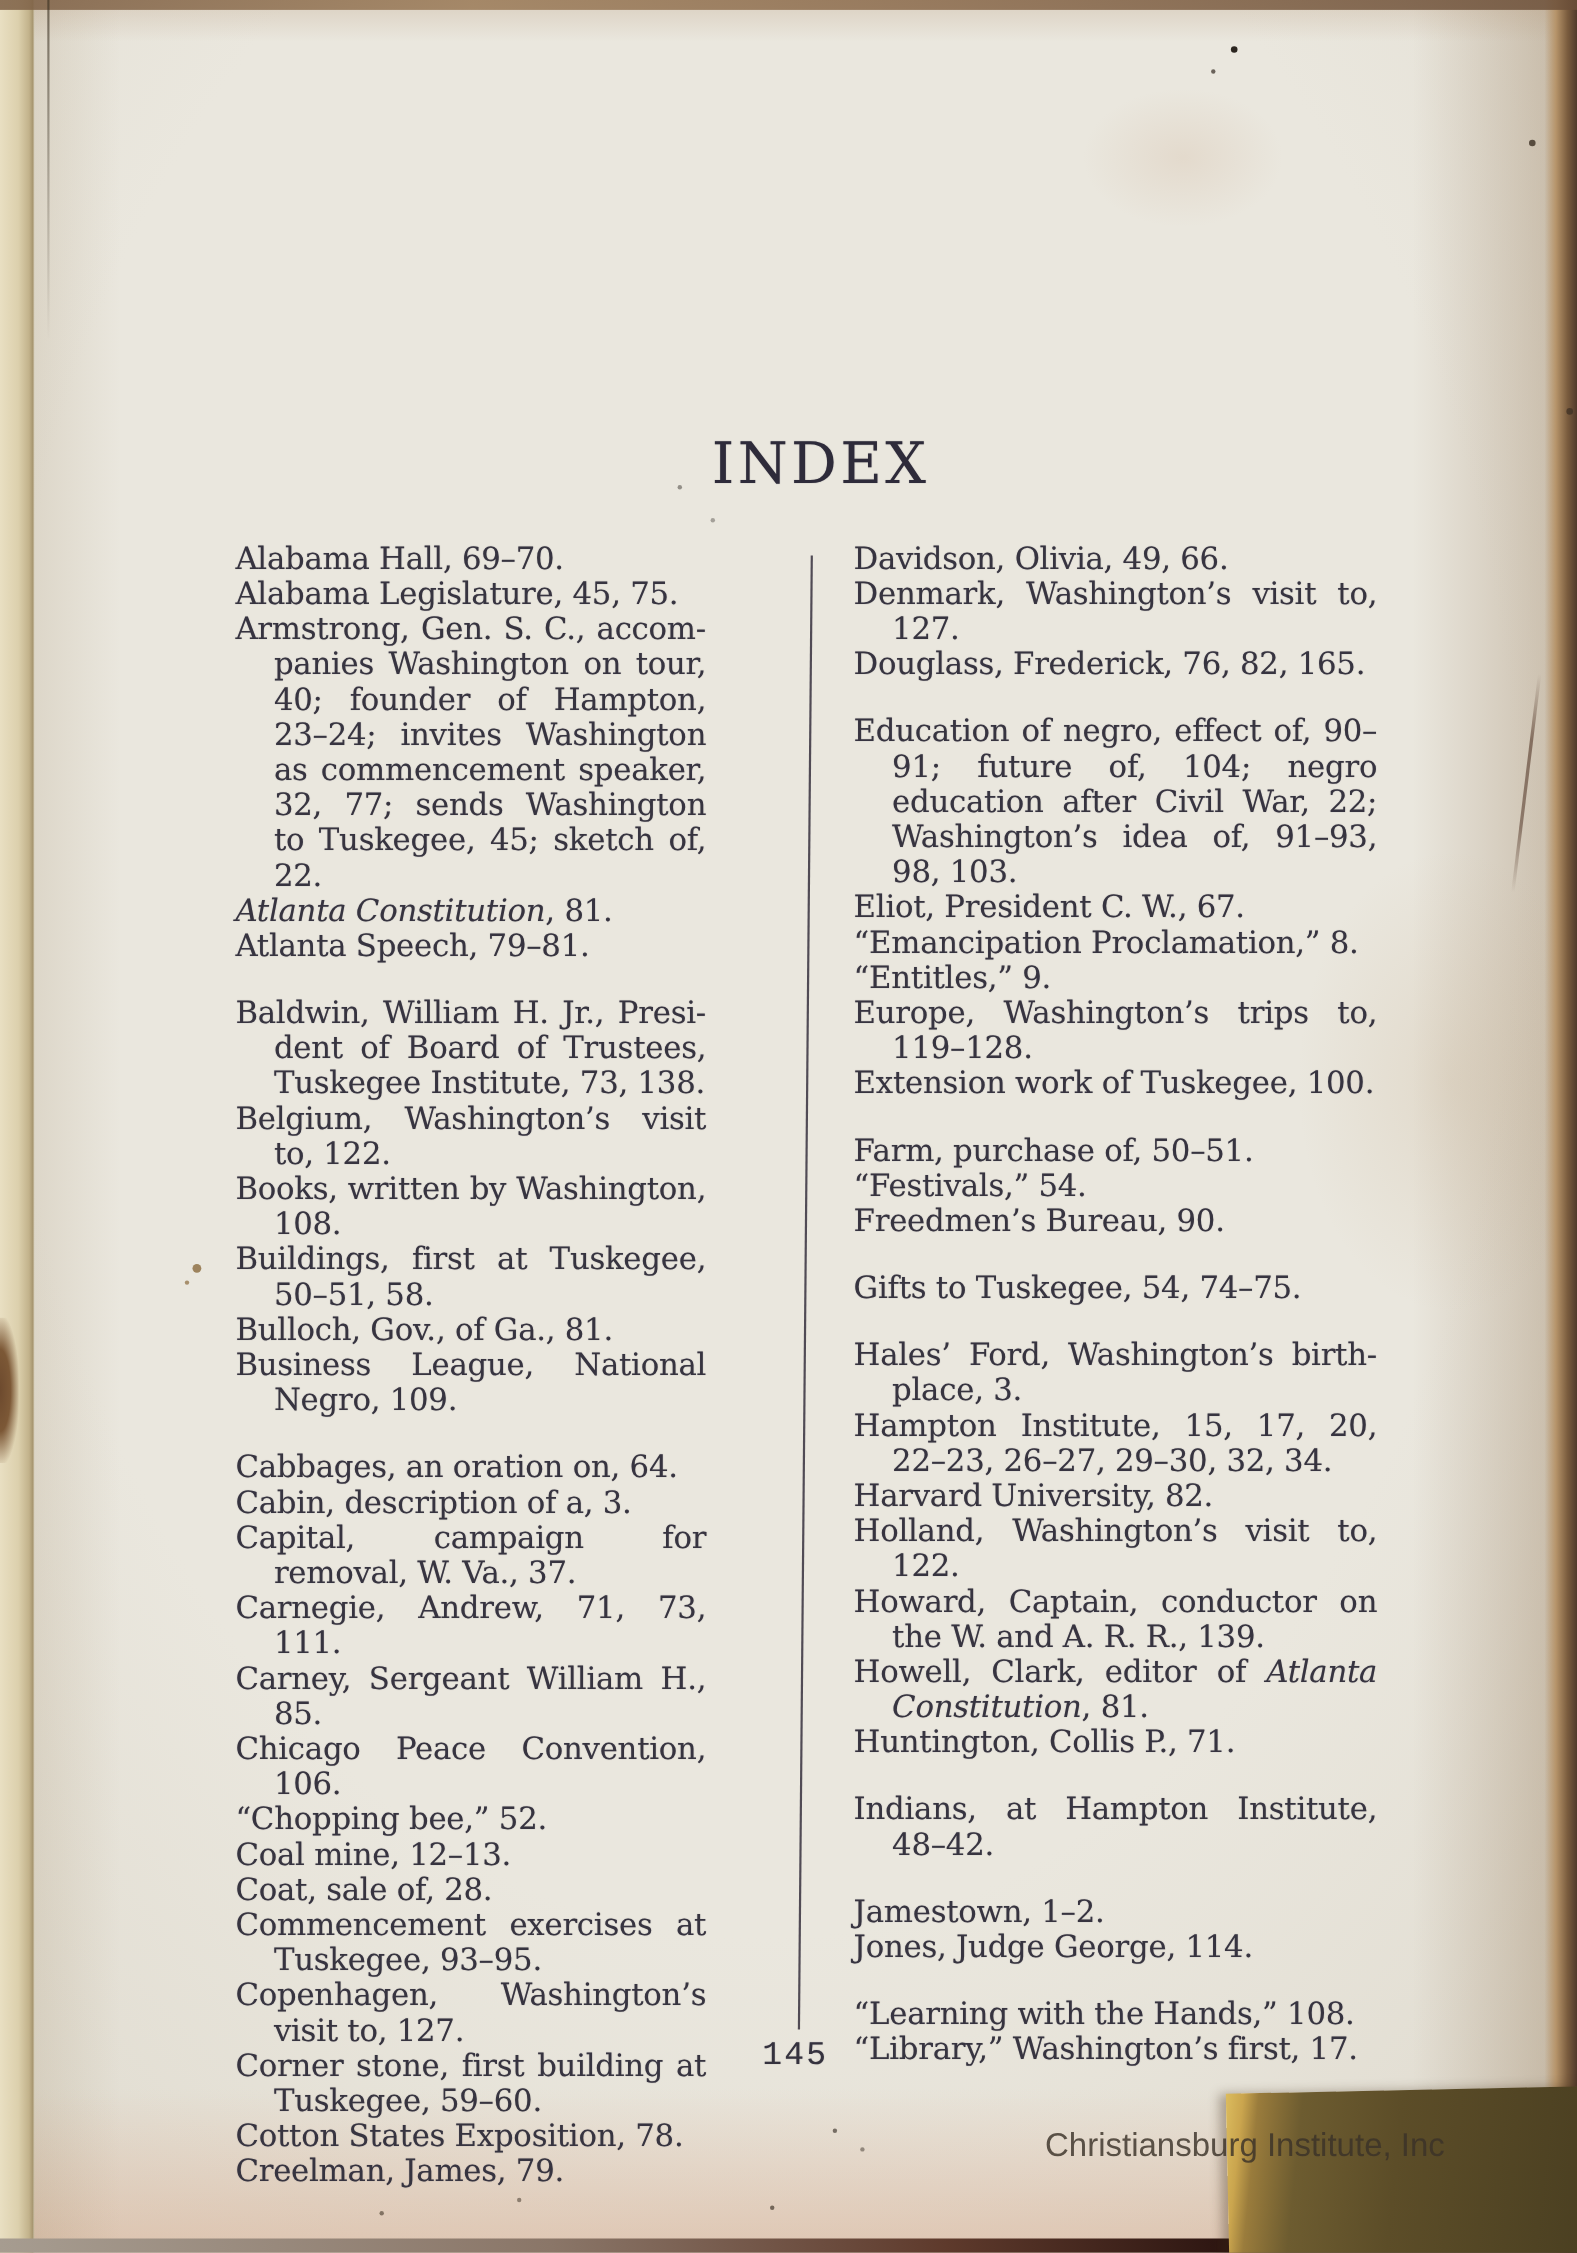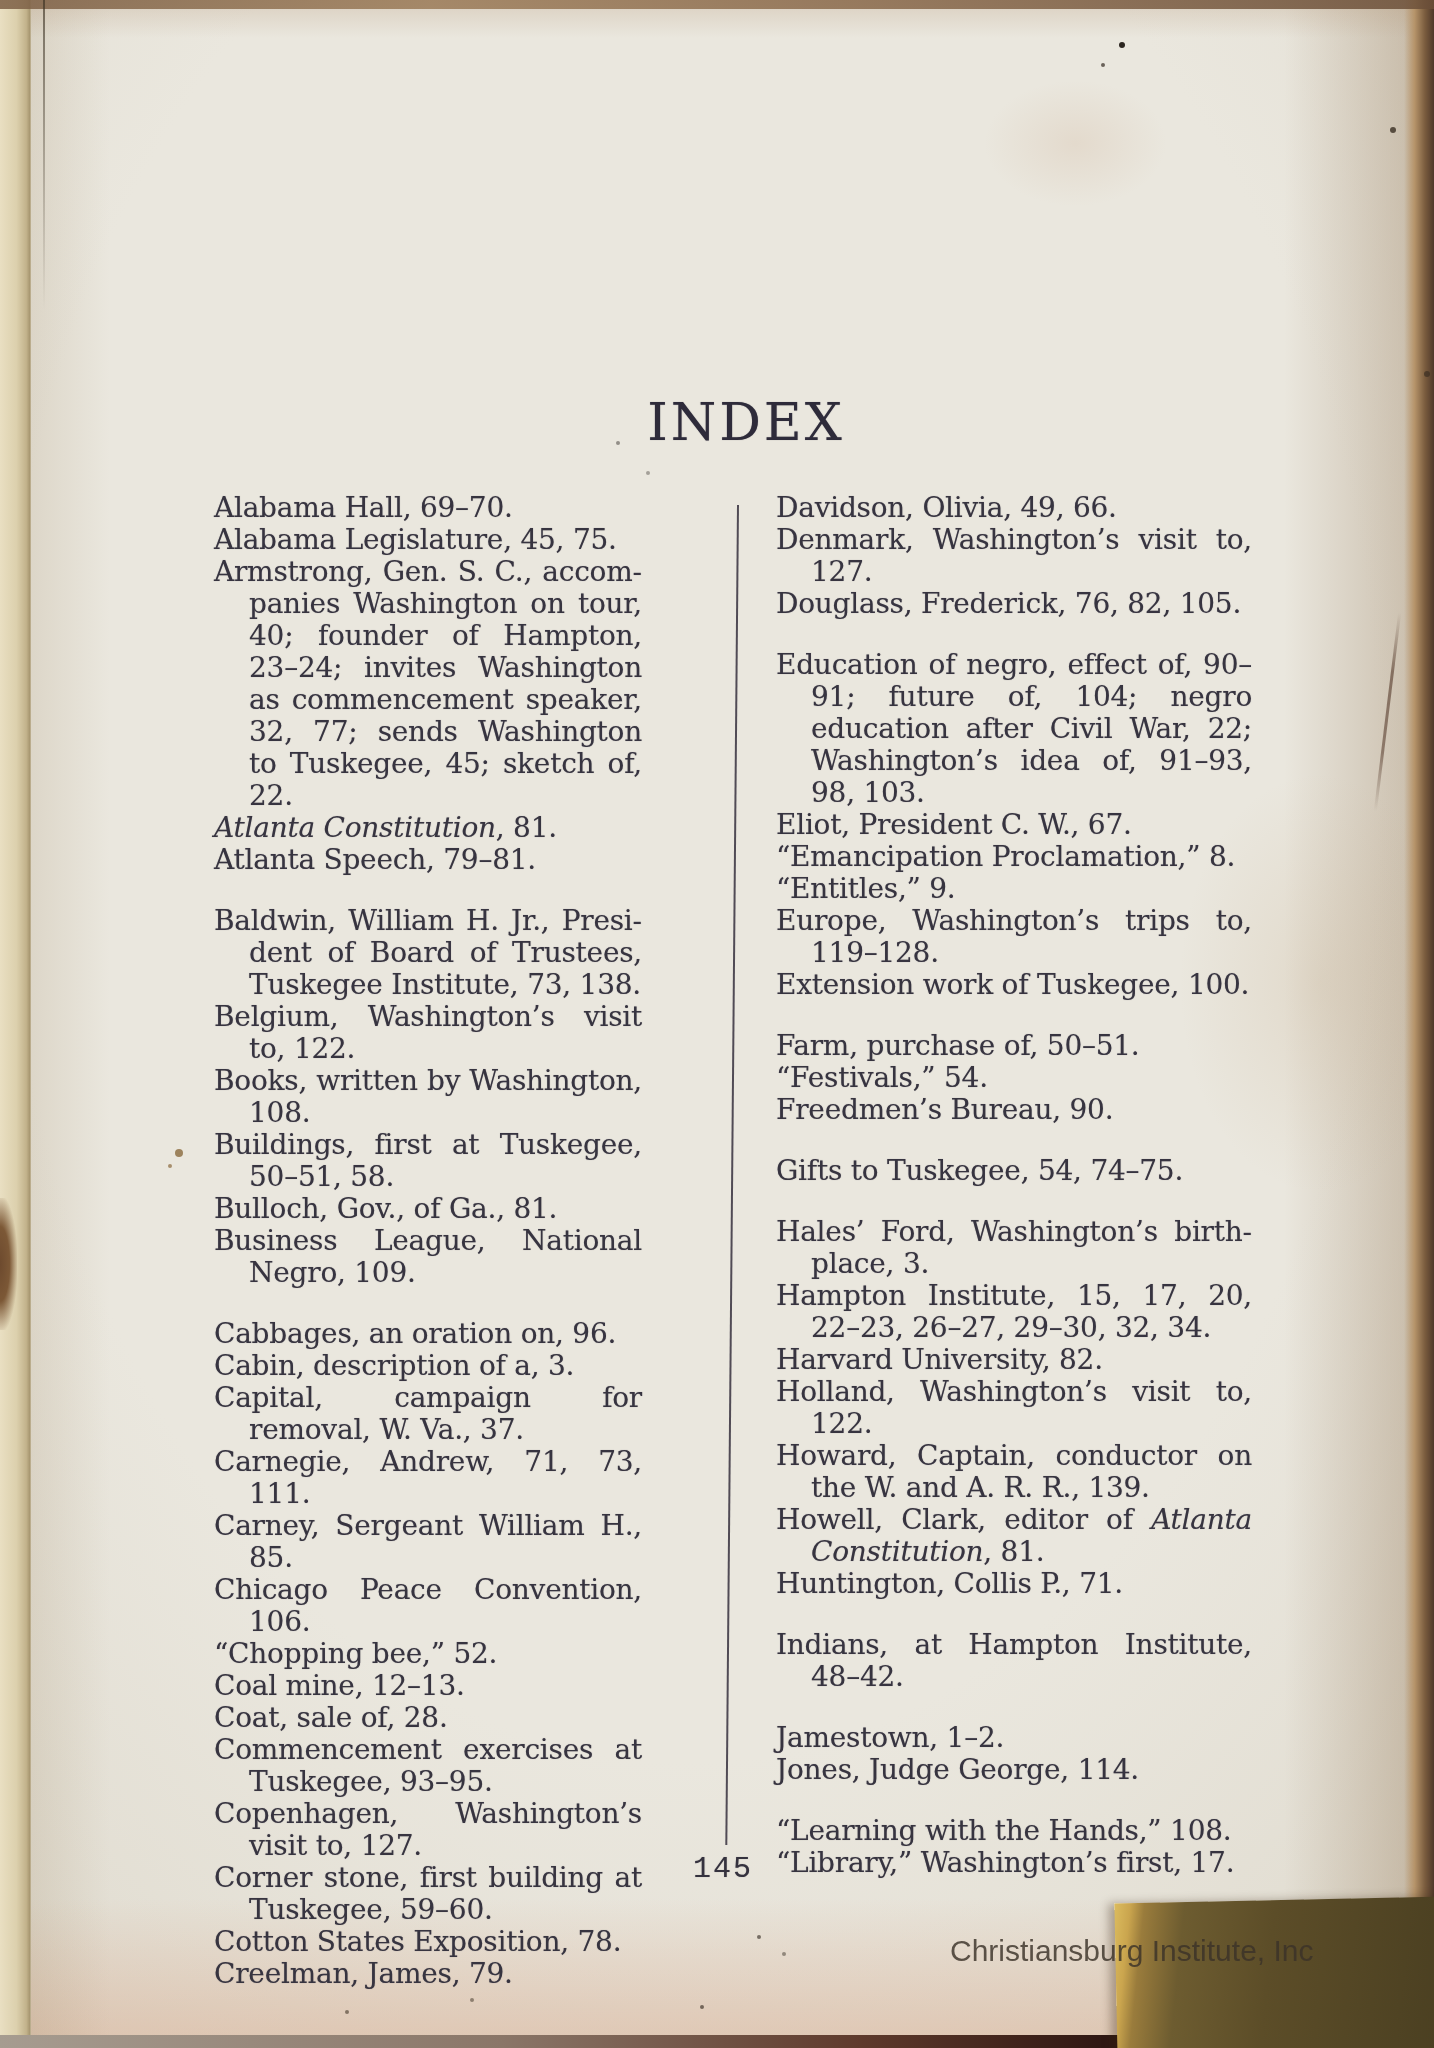--- a/index.html
+++ b/index.html
@@ -127,21 +127,21 @@
       </div>
       <div class="group">
         <p class="entry"><span>Baldwin, William H. Jr., Presi­dent of Board of Trustees, Tuskegee Institute, 73, 138.</span></p>
         <p class="entry"><span>Belgium, Washington’s visit to, 122.</span></p>
         <p class="entry"><span>Books, written by Washington, 108.</span></p>
         <p class="entry"><span>Buildings, first at Tuskegee, 50–51, 58.</span></p>
         <p class="entry"><span>Bulloch, Gov., of Ga., 81.</span></p>
         <p class="entry"><span>Business League, National Negro, 109.</span></p>
       </div>
       <div class="group">
-        <p class="entry"><span>Cabbages, an oration on, 96.</span></p>
+        <p class="entry"><span>Cabbages, an oration on, 64.</span></p>
         <p class="entry"><span>Cabin, description of a, 3.</span></p>
         <p class="entry"><span>Capital, campaign for removal, W. Va., 37.</span></p>
         <p class="entry"><span>Carnegie, Andrew, 71, 73, 111.</span></p>
         <p class="entry"><span>Carney, Sergeant William H., 85.</span></p>
         <p class="entry"><span>Chicago Peace Convention, 106.</span></p>
         <p class="entry"><span>“Chopping bee,” 52.</span></p>
         <p class="entry"><span>Coal mine, 12–13.</span></p>
         <p class="entry"><span>Coat, sale of, 28.</span></p>
         <p class="entry"><span>Commencement exercises at Tus­kegee, 93–95.</span></p>
         <p class="entry"><span>Copenhagen, Washington’s visit to, 127.</span></p>
@@ -150,21 +150,21 @@
         <p class="entry"><span>Creelman, James, 79.</span></p>
       </div>
     </div>
 
   <div class="divider"></div>
 
   <div class="col right">
       <div class="group">
         <p class="entry"><span>Davidson, Olivia, 49, 66.</span></p>
         <p class="entry"><span>Denmark, Washington’s visit to, 127.</span></p>
-        <p class="entry"><span>Douglass, Frederick, 76, 82, 105.</span></p>
+        <p class="entry"><span>Douglass, Frederick, 76, 82, 165.</span></p>
       </div>
       <div class="group">
         <p class="entry"><span>Education of negro, effect of, 90–91; future of, 104; negro educa­tion after Civil War, 22; Wash­ington’s idea of, 91–93, 98, 103.</span></p>
         <p class="entry"><span>Eliot, President C. W., 67.</span></p>
         <p class="entry"><span>“Emancipation Proclamation,” 8.</span></p>
         <p class="entry"><span>“Entitles,” 9.</span></p>
         <p class="entry"><span>Europe, Washington’s trips to, 119–128.</span></p>
         <p class="entry"><span>Extension work of Tuskegee, 100.</span></p>
       </div>
       <div class="group">

